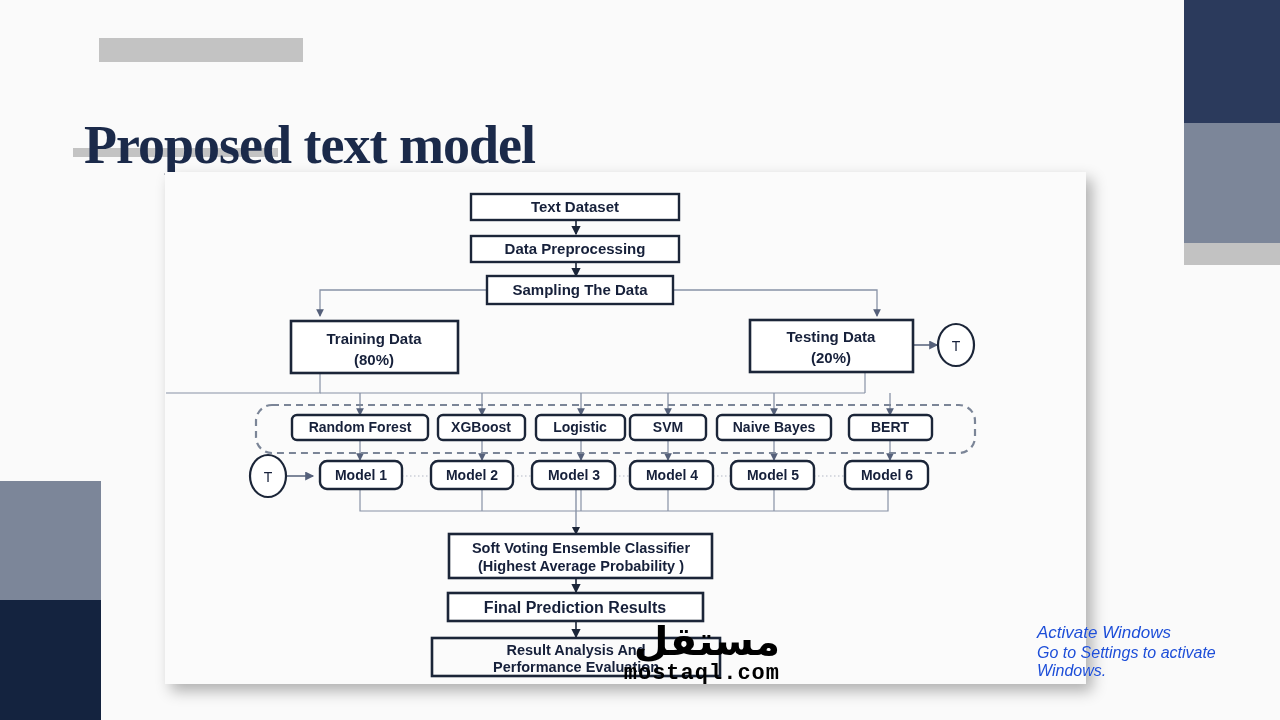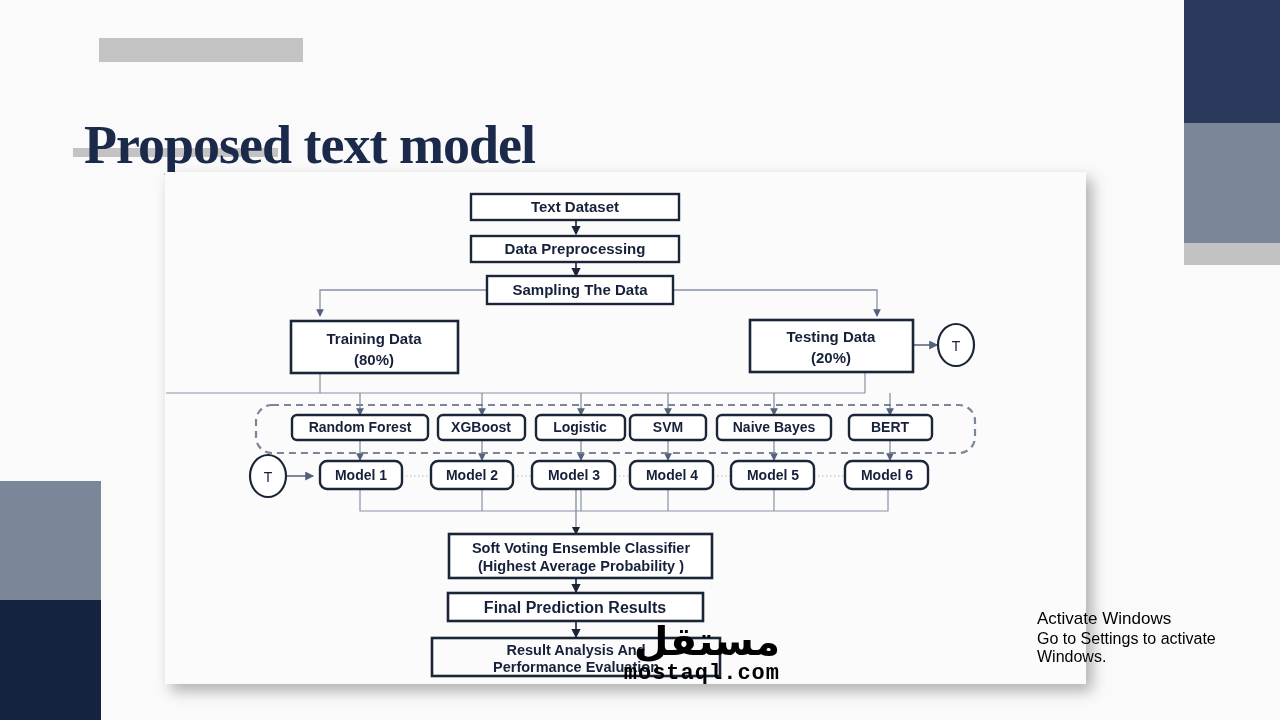--- a/index.html
+++ b/index.html
@@ -36,23 +36,24 @@
   
   #mostaql-wm{
     position:absolute;left:520px;top:620px;width:260px;height:80px;
     color:#000000;font-size:40px;font-weight:bold;
     text-align:right;line-height:1.05;pointer-events:none;
     font-family:"DejaVu Sans", sans-serif;
   }
   #mostaql-wm .sub{font-size:22px;display:block;letter-spacing:1px;font-family:Liberation Mono, monospace;}
 
   #activate-wm{
-    position:absolute;left:1037px;top:608px;width:240px;
-    color:#000000;pointer-events:none;
+    position:absolute;left:1037px;top:622px;width:240px;
+    color:#1d4ed8;pointer-events:none;
     text-shadow:0 0 1px rgba(255,255,255,.7);
+    font-style:italic;
   }
   #activate-wm .aw-title{font-size:17px;line-height:22px;}
   #activate-wm .aw-sub{font-size:16px;line-height:18px;}
 </style>
 </head>
 <body>
 
 <div class="blk" id="blk-tr-dark"></div>
 <div class="blk" id="blk-tr-mid"></div>
 <div class="blk" id="blk-tr-light"></div>

